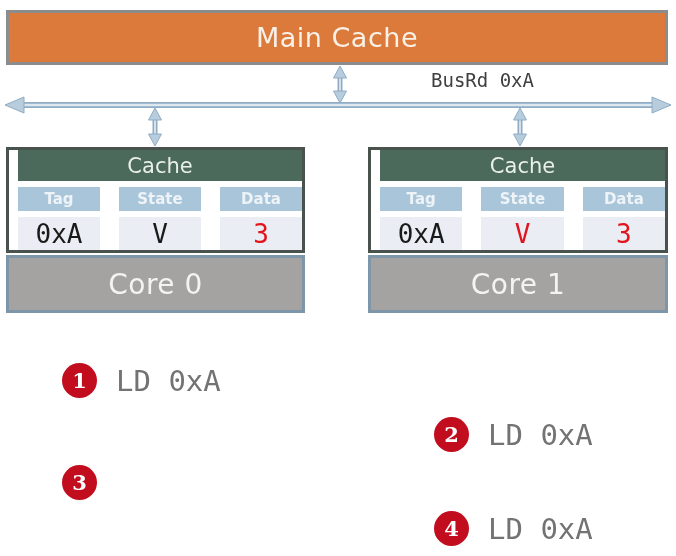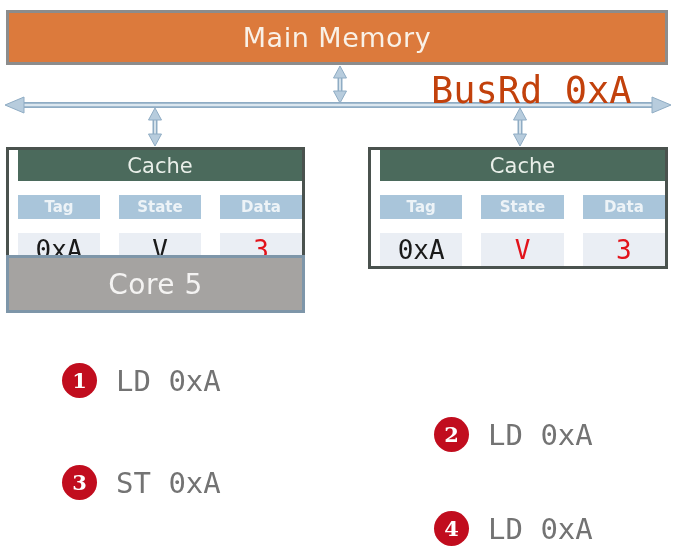--- a/index.html
+++ b/index.html
@@ -14,39 +14,39 @@
     position:absolute; left:6px; top:10px; width:662px; height:55px;
     box-sizing:border-box; background:#dc7a3c; border:3px solid #8c8c8c;
     display:flex; align-items:center; justify-content:center;
     color:#f9f1e7; font-size:27px; letter-spacing:0.5px;
   }
 
   
   .busrd {
     position:absolute; left:431px; top:69px;
     font-family:"DejaVu Sans Mono","Liberation Mono",monospace;
-    font-size:37px; color:#c2410c; white-space:pre;
+    font-size:19px; color:#404040; white-space:pre;
   }
 
   
   .connectors { position:absolute; left:0; top:0; pointer-events:none; }
 
   
   .cache-table {
     position:absolute; top:147px; width:299px; box-sizing:border-box;
     border:3px solid #4a524e; background:#ffffff;padding-left:9px;
   }
   #cache0 { left:6px; }
   #cache1 { left:368px; width:300px; }
   .cache-title {
     height:31px; background:#4b6a5c; color:#e9efe9; font-size:21px;
     display:flex; align-items:center; justify-content:center;
   }
   .cache-cols, .cache-data {
-    display:grid; grid-template-columns:1fr 1fr 1fr; gap:19px; margin-top:14px;
+    display:grid; grid-template-columns:1fr 1fr 1fr; gap:19px; margin-top:6px;
   }
   .col-cell {
     background:#a9c5da; color:#edf3f7; font-weight:bold; font-size:15px;
     height:24px; display:flex; align-items:center; justify-content:center;
   }
   .data-cell {
     background:#eaeef4; height:33px; font-size:26px;
     display:flex; align-items:center; justify-content:center; color:#1a1a1a;
   }
 
@@ -75,21 +75,21 @@
   #op2-badge{left:434px; top:417px;} #op2-text{left:488px; top:418px;}
   #op3-badge{left:62px;  top:465px;} #op3-text{left:116px; top:466px;}
   #op4-badge{left:434px; top:511px;} #op4-text{left:488px; top:512px;}
 </style>
 </head>
 <body>
 
 <div id="canvas">
 
   <div class="memory">
-    <span>Main Memory</span>
+    <span>Main Cache</span>
   </div>
 
   <svg class="connectors" width="676" height="556" viewBox="0 0 676 556">
     <g>
       <line x1="20" y1="105" x2="654" y2="105" stroke="#8facc4" stroke-width="6"></line>
       <line x1="20" y1="105" x2="654" y2="105" stroke="#dce7ef" stroke-width="2.5"></line>
       <polygon points="5,105 24,97 24,113" fill="#b7ccdd" stroke="#8facc4" stroke-width="1"></polygon>
       <polygon points="671,105 652,97 652,113" fill="#b7ccdd" stroke="#8facc4" stroke-width="1"></polygon>
     </g>
     <g>
@@ -136,28 +136,30 @@
       <div class="col-cell">Data</div>
     </div>
     <div class="cache-data">
       <div class="data-cell mono" style="color: rgb(26, 26, 26);">0xA</div>
       <div class="data-cell mono" style="color: rgb(226, 19, 27);">V</div>
       <div class="data-cell mono" style="color: rgb(226, 19, 27);">3</div>
     </div>
   </div>
 
   <div class="core" id="core0">
-    <span>Core 5</span>
+    <span>Core 0</span>
+  </div>
+  <div class="core" id="core1">
+    <span>Core 1</span>
   </div>
 
   <div class="badge" id="op1-badge">1</div>
   <div class="op-text" id="op1-text">LD 0xA</div>
 
   <div class="badge" id="op2-badge">2</div>
   <div class="op-text" id="op2-text">LD 0xA</div>
 
   <div class="badge" id="op3-badge">3</div>
-  <div class="op-text" id="op3-text">ST 0xA</div>
 
   <div class="badge" id="op4-badge">4</div>
   <div class="op-text" id="op4-text">LD 0xA</div>
 
 </div>
 
 </body></html>

